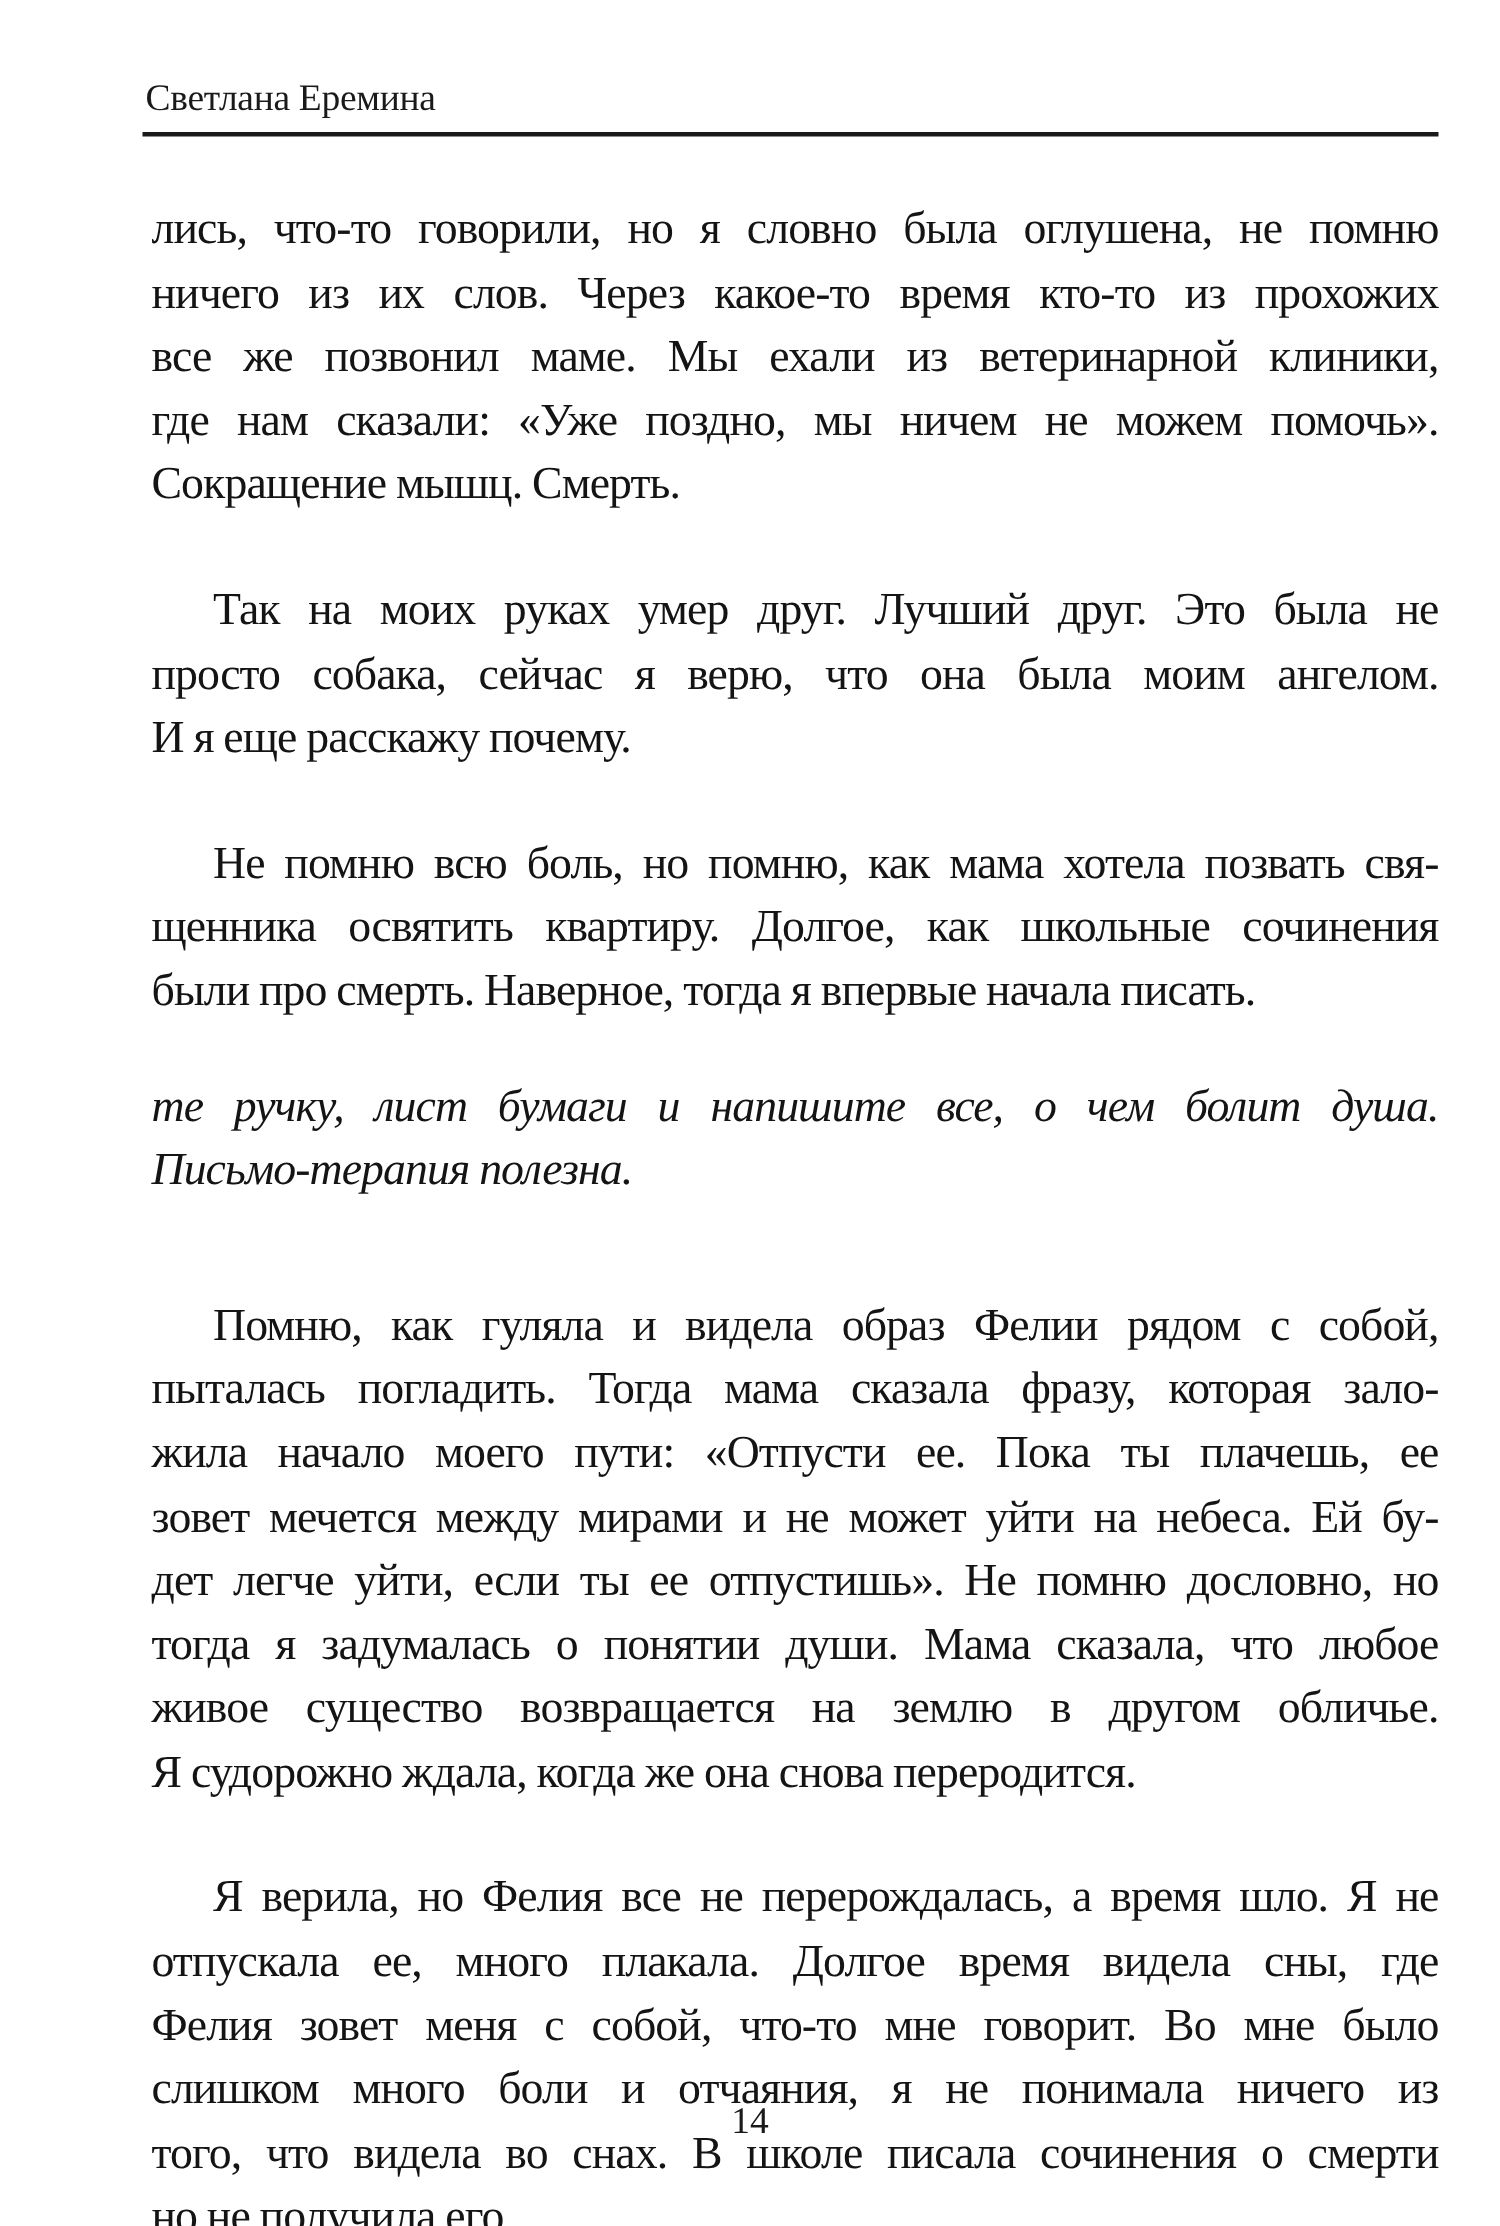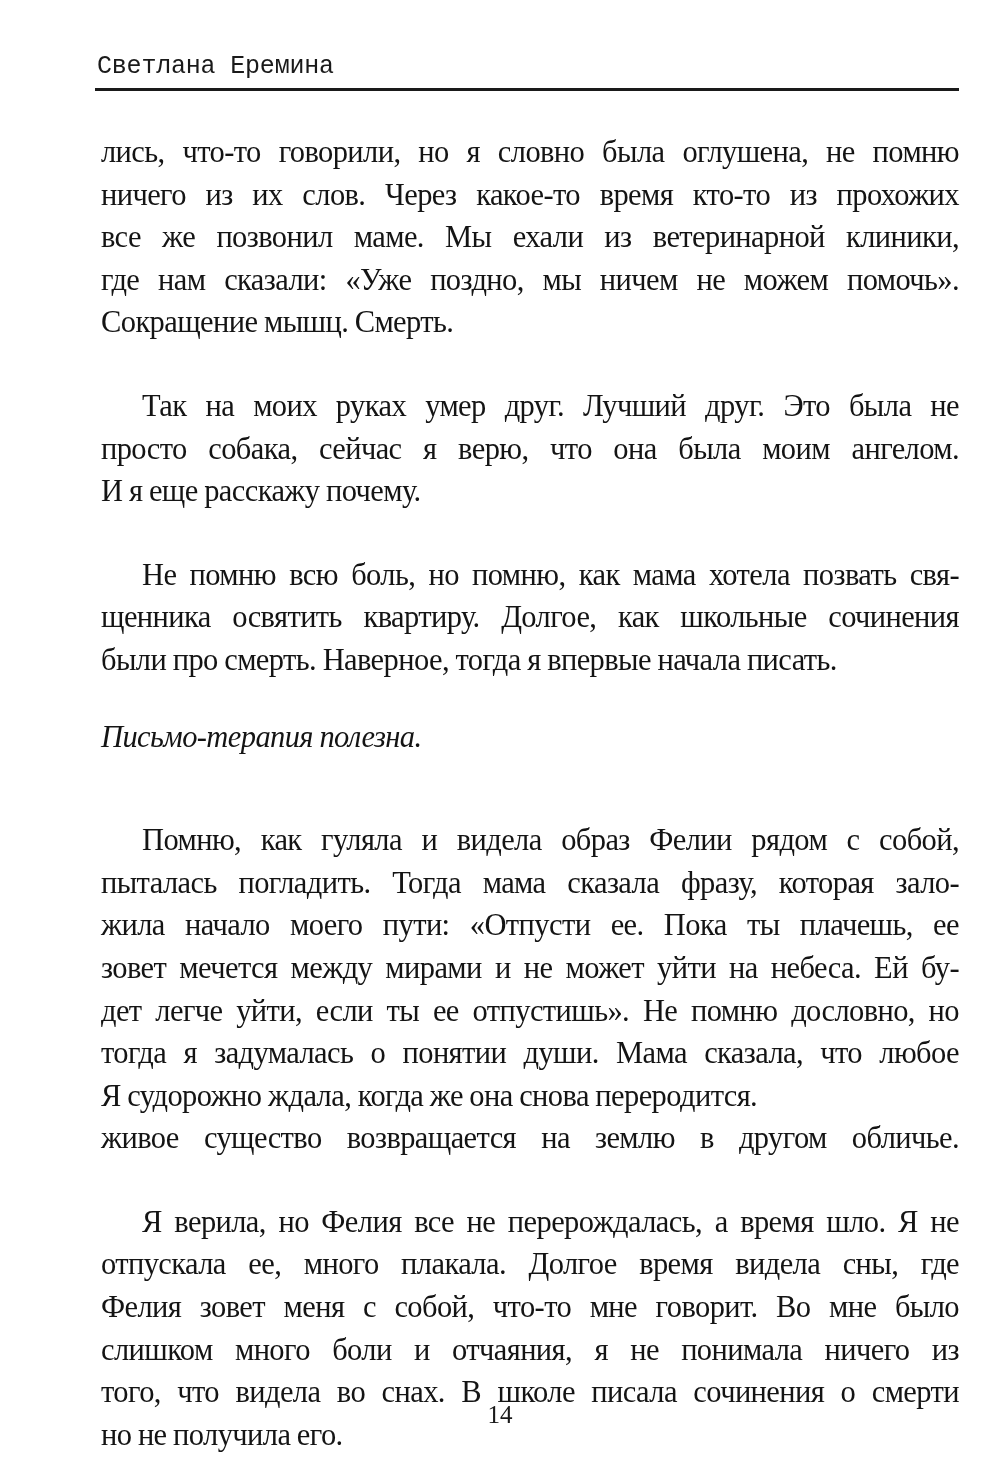--- a/index.html
+++ b/index.html
@@ -16,21 +16,21 @@
     }
     .page {
       position: absolute;
       left: 0; top: 0;
       width: 1000px; height: 1484px;
     }
     .running-head {
       position: absolute;
       left: 97px;
       top: 52px;
-      font-family: Liberation Mono, monospace;
+      font-family: Liberation Serif, serif;
       font-size: 25px;
       color: #1a1a1a;
       letter-spacing: -0.2px;
     }
     .head-rule {
       position: absolute;
       left: 95px;
       top: 88px;
       width: 864px;
       height: 0;
@@ -109,33 +109,34 @@
     <div class="para-gap"></div>
 
     <div>
       <span class="line indent">Не помню всю боль, но помню, как мама хотела позвать свя-</span>
       <span class="line">щенника освятить квартиру. Долгое, как школьные сочинения</span>
       <span class="line last">были про смерть. Наверное, тогда я впервые начала писать.</span>
     </div>
     <div class="epigraph-gap"></div>
 
     <div class="italic">
+      <span class="line">те ручку, лист бумаги и напишите все, о чем болит душа.</span>
       <span class="line last">Письмо-терапия полезна.</span>
     </div>
     <div class="epigraph-gap"></div>
 
     <div>
       <span class="line indent">Помню, как гуляла и видела образ Фелии рядом с собой,</span>
       <span class="line">пыталась погладить. Тогда мама сказала фразу, которая зало-</span>
       <span class="line">жила начало моего пути: «Отпусти ее. Пока ты плачешь, ее</span>
       <span class="line">зовет мечется между мирами и не может уйти на небеса. Ей бу-</span>
       <span class="line">дет легче уйти, если ты ее отпустишь». Не помню дословно, но</span>
       <span class="line">тогда я задумалась о понятии души. Мама сказала, что любое</span>
+      <span class="line">живое существо возвращается на землю в другом обличье.</span>
       <span class="line last">Я судорожно ждала, когда же она снова переродится.</span>
-      <span class="line">живое существо возвращается на землю в другом обличье.</span>
     </div>
     <div class="para-gap"></div>
 
     <div>
       <span class="line indent">Я верила, но Фелия все не перерождалась, а время шло. Я не</span>
       <span class="line">отпускала ее, много плакала. Долгое время видела сны, где</span>
       <span class="line">Фелия зовет меня с собой, что-то мне говорит. Во мне было</span>
       <span class="line">слишком много боли и отчаяния, я не понимала ничего из</span>
       <span class="line">того, что видела во снах. В школе писала сочинения о смерти</span>
       <span class="line last">но не получила его.</span>

